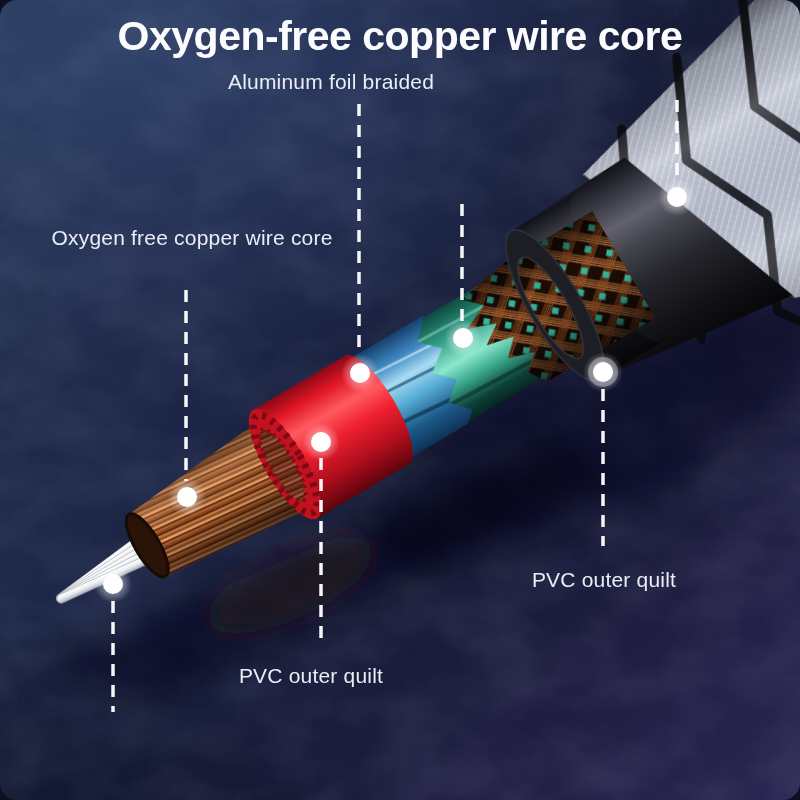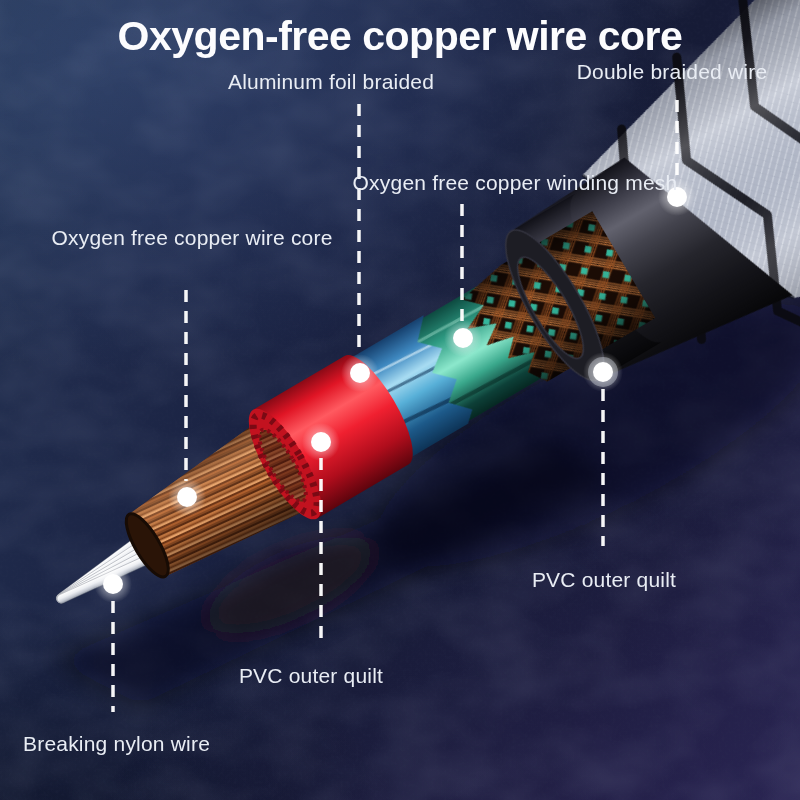--- a/index.html
+++ b/index.html
@@ -4,20 +4,21 @@
 <style>
   html,body{margin:0;padding:0;background:#0d1020;}
   #stage{
     position:relative;width:800px;height:800px;overflow:hidden;
     font-family:"Liberation Sans","DejaVu Sans",sans-serif;
     background:
       radial-gradient(900px 520px at 16% 6%, rgba(70,96,148,.38), transparent 62%),
       radial-gradient(130% 85% at 88% 112%, rgba(44,36,84,.55), transparent 60%),
       radial-gradient(120% 80% at -6% 116%, rgba(6,9,20,.65), transparent 52%),
       linear-gradient(118deg,#243452 0%,#1f2a4b 22%,#1a2242 40%,#161b36 58%,#1b1c3c 78%,#272450 100%);
+    border-radius: 17px;
   }
   #stage svg{position:absolute;left:0;top:0;}
   .label{
     position:absolute;color:#e9edf4;font-size:21px;line-height:24px;
     white-space:nowrap;letter-spacing:.2px;
   }
   .label.center{transform:translateX(-50%);}
   #main-title{
     position:absolute;left:0;top:14px;width:100%;margin:0;text-align:center;
     color:#fcfcfe;font-size:41px;line-height:44px;font-weight:bold;letter-spacing:-.5px;
@@ -280,20 +281,17 @@
       <g>
           <circle cx="113" cy="584" r="19" fill="url(#dotGlow)"></circle>
           <circle cx="113" cy="584" r="10" fill="#ffffff"></circle>
         </g>
     </g>
   </svg>
 
   <h1 id="main-title">Oxygen-free copper wire core</h1>
 
   <div class="label center" style="left:331px;top:70px">Aluminum foil braided</div>
-  <div class="label center" style="left:672px;top:60px">Double braided wire</div>
-  <div class="label center" style="left:515px;top:171px">Oxygen free copper winding mesh</div>
   <div class="label center" style="left:192px;top:226px">Oxygen free copper wire core</div>
   <div class="label center" style="left:604px;top:568px">PVC outer quilt</div>
   <div class="label center" style="left:311px;top:664px">PVC outer quilt</div>
-  <div class="label" style="left:23px;top:732px">Breaking nylon wire</div>
 
 </div>
 
 </body></html>

